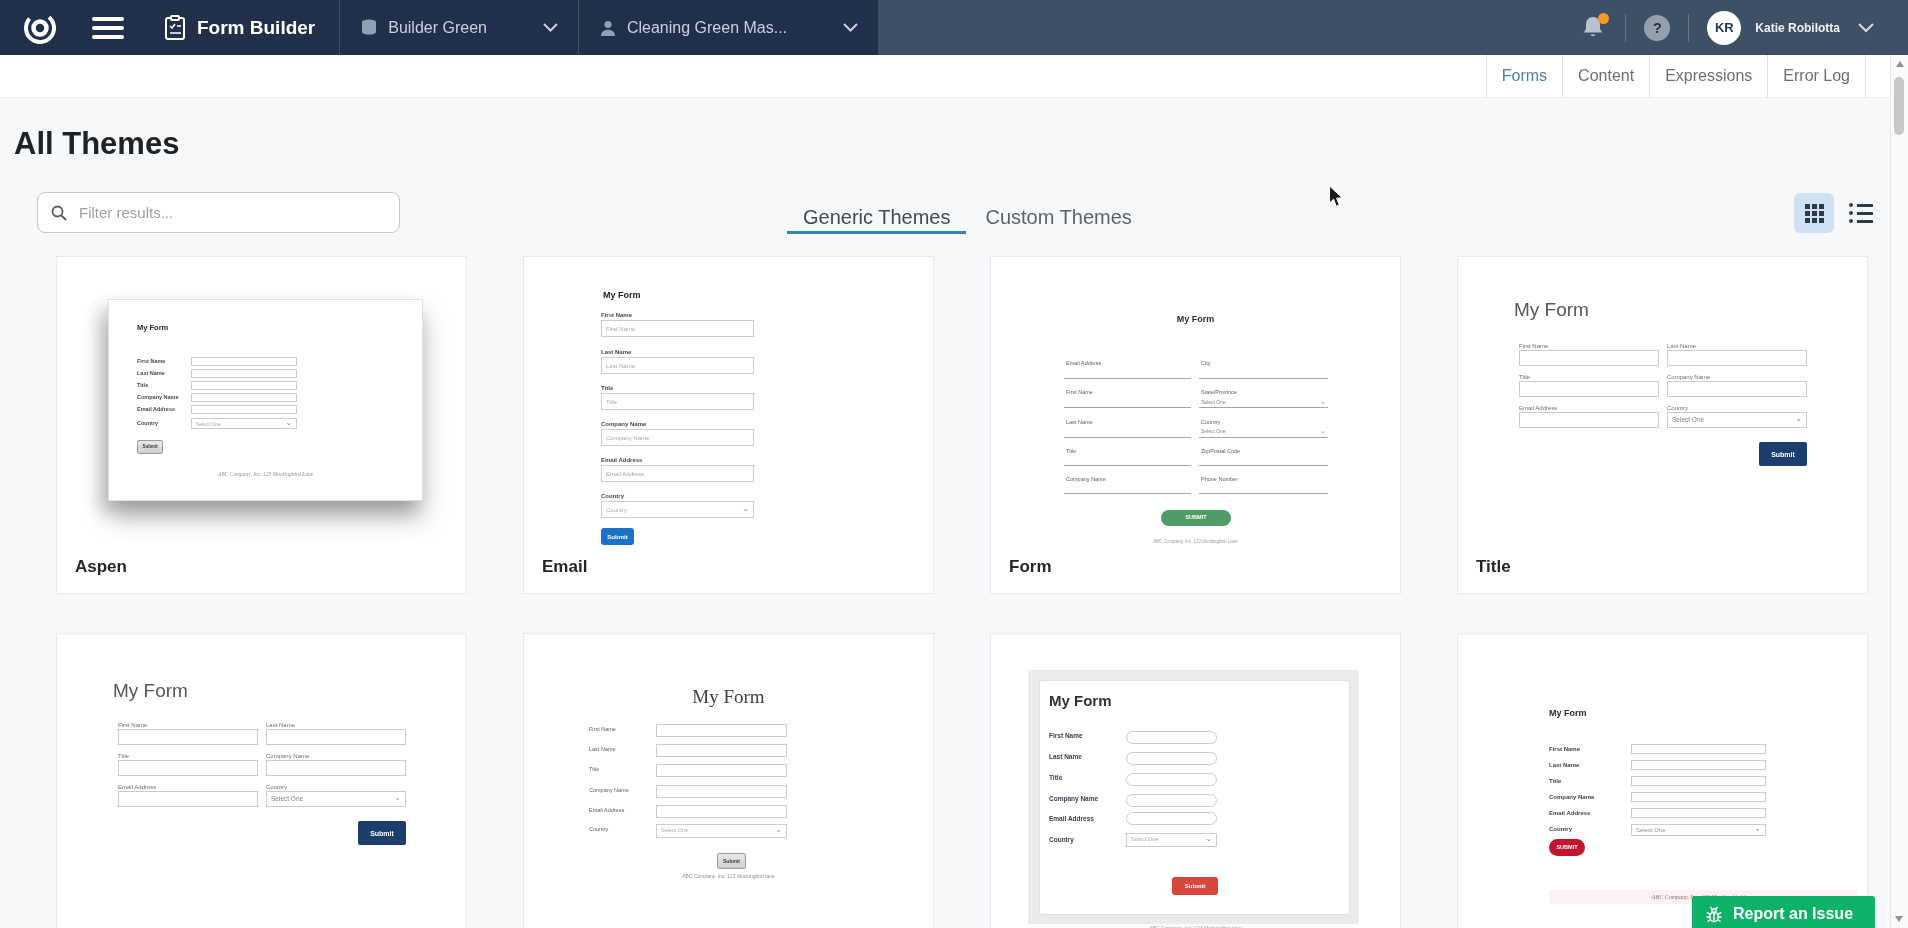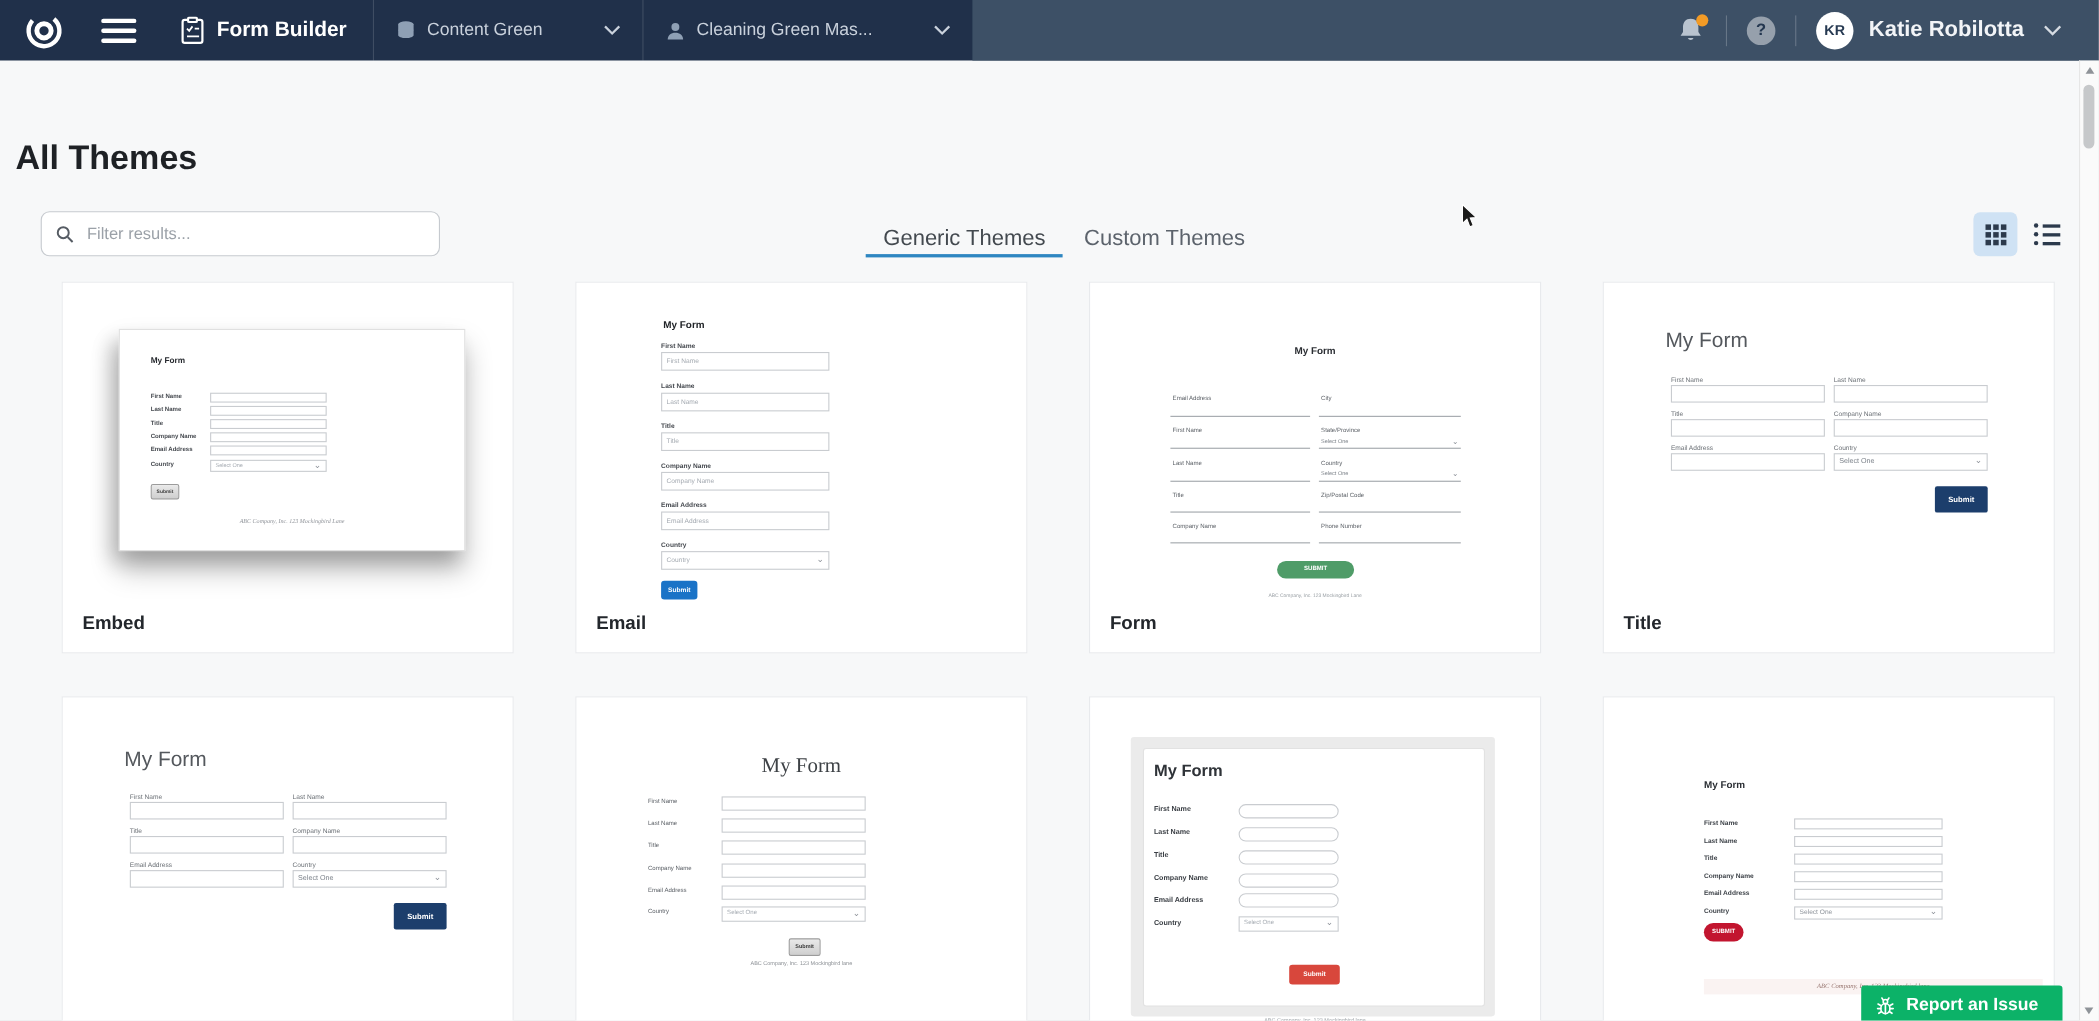--- a/index.html
+++ b/index.html
@@ -18,21 +18,21 @@
   .tb-dd .dd-label{color:#c9d1dc;font-size:16px;white-space:nowrap;}
   .tb-dd .dd-chev{margin-left:46px;}
   .topbar-right{flex:1;height:100%;background:#3d5066;display:flex;align-items:center;justify-content:flex-end;padding-right:34px;gap:18px;}
   .bell-wrap{position:relative;width:26px;height:26px;cursor:pointer;}
   .badge{position:absolute;top:-2px;right:-2px;width:11px;height:11px;border-radius:50%;background:#f39b26;}
   .vsep{width:1px;height:28px;background:rgba(255,255,255,.22);}
   .help{width:26px;height:26px;border-radius:50%;background:#96a0ac;color:#243750;font-size:15px;font-weight:700;
         display:flex;align-items:center;justify-content:center;cursor:pointer;}
   .avatar{width:34px;height:34px;border-radius:50%;background:#fff;color:#273a52;font-size:13px;font-weight:700;
         display:flex;align-items:center;justify-content:center;}
-  .uname{color:#f2f4f7;font-size:20px;font-weight:700;white-space:nowrap;margin-left:-4px;}
+  .uname{color:#f2f4f7;font-size:12px;font-weight:700;white-space:nowrap;margin-left:-4px;}
   
   .subnav{position:absolute;top:55px;left:0;right:17px;height:42px;background:#fff;border-bottom:1px solid #ededf0;
           display:flex;justify-content:flex-end;padding-right:25px;}
   .snav-tab{line-height:42px;padding:0 15px;font-size:16px;color:#676f7a;border-left:1px solid #dddfe3;cursor:pointer;}
   .snav-tab:last-child{border-right:1px solid #dddfe3;}
   .snav-tab.active{color:#4d7fa6;}
   
   .sbar{position:absolute;top:55px;right:0;bottom:0;width:17px;background:#fafafa;border-left:1px solid #e6e6e6;}
   .sb-arrow{width:0;height:0;border-left:4px solid transparent;border-right:4px solid transparent;margin:6px auto 0;}
   .sb-up{border-bottom:6px solid #8f9398;}
@@ -104,21 +104,21 @@
         </svg>
         <span class="fb-title">Form Builder</span>
       </div>
       <div class="tb-sep" style="margin-left:24px"></div>
       <div class="tb-dd">
         <svg width="18" height="20" viewBox="0 0 18 20">
           <ellipse cx="9" cy="4" rx="7" ry="2.6" fill="#8fa0b5"></ellipse>
           <path d="M2 4 v5 c0 1.4 3.1 2.6 7 2.6 s7 -1.2 7 -2.6 v-5" fill="#8fa0b5"></path>
           <path d="M2 9 v5 c0 1.4 3.1 2.6 7 2.6 s7 -1.2 7 -2.6 v-5" fill="#8fa0b5"></path>
         </svg>
-        <span class="dd-label">Content Green</span>
+        <span class="dd-label">Builder Green</span>
         <svg class="dd-chev" width="15" height="9" viewBox="0 0 15 9">
           <path d="M1 1 L7.5 7.5 L14 1" fill="none" stroke="#c9d1dc" stroke-width="2"></path>
         </svg>
       </div>
       <div class="tb-sep"></div>
       <div class="tb-dd">
         <svg width="18" height="18" viewBox="0 0 18 18">
           <circle cx="9" cy="5.5" r="3.6" fill="#8fa0b5"></circle>
           <path d="M2 17 c0-4 3-6.2 7-6.2 s7 2.2 7 6.2 z" fill="#8fa0b5"></path>
         </svg>
@@ -140,20 +140,26 @@
       <div class="help">?</div>
       <div class="vsep"></div>
       <div class="avatar">KR</div>
       <span class="uname">Katie Robilotta</span>
       <svg width="16" height="10" viewBox="0 0 16 10">
         <path d="M1 1 L8 8 L15 1" fill="none" stroke="#d6dbe2" stroke-width="2"></path>
       </svg>
     </div>
   </div>
 
+  <div class="subnav">
+    <div class="snav-tab active">Forms</div>
+    <div class="snav-tab">Content</div>
+    <div class="snav-tab">Expressions</div>
+    <div class="snav-tab">Error Log</div>
+  </div>
 
   <div class="sbar">
     <div class="sb-arrow sb-up"></div>
     <div class="sb-thumb"></div>
     <div class="sb-arrow sb-down"></div>
   </div>
 
   <div class="page-title">All Themes</div>
 
   <div class="filter">
@@ -215,21 +221,21 @@
       <div class="lb" style="left:28px;top:107px;font-size:5.5px">Email Address</div>
       <div class="in" style="left:82px;top:105px;width:106px;height:9px"></div>
       <div class="lb" style="left:28px;top:121px;font-size:5.5px">Country</div>
       <div class="in" style="left:82px;top:118px;width:106px;height:11px">
         <span class="ph" style="font-size:5px">Select One</span>
         <span class="chv">⌄</span>
       </div>
       <div class="sub graybtn" style="left:28px;top:140px;width:24px;height:12px;font-size:4.5px">Submit</div>
       <div class="ft serif" style="top:172px;font-size:5.5px;font-style:italic">ABC Company, Inc. 123 Mockingbird Lane</div>
     </div>
-    <div class="card-label">Embed</div>
+    <div class="card-label">Aspen</div>
   </div>
 
   <div class="card" style="left:523px;top:256px">
     <div>
       <div class="lb" style="left:79px;top:34px;font-size:9px;color:#202327">My Form</div>
       <div class="lb" style="left:77px;top:55px;font-size:6px">First Name</div>
       <div class="in" style="left:77px;top:63px;width:153px;height:17px">
           <span class="ph" style="font-size:6px">First Name</span>
         </div>
       <div class="lb" style="left:77px;top:92px;font-size:6px">Last Name</div>

